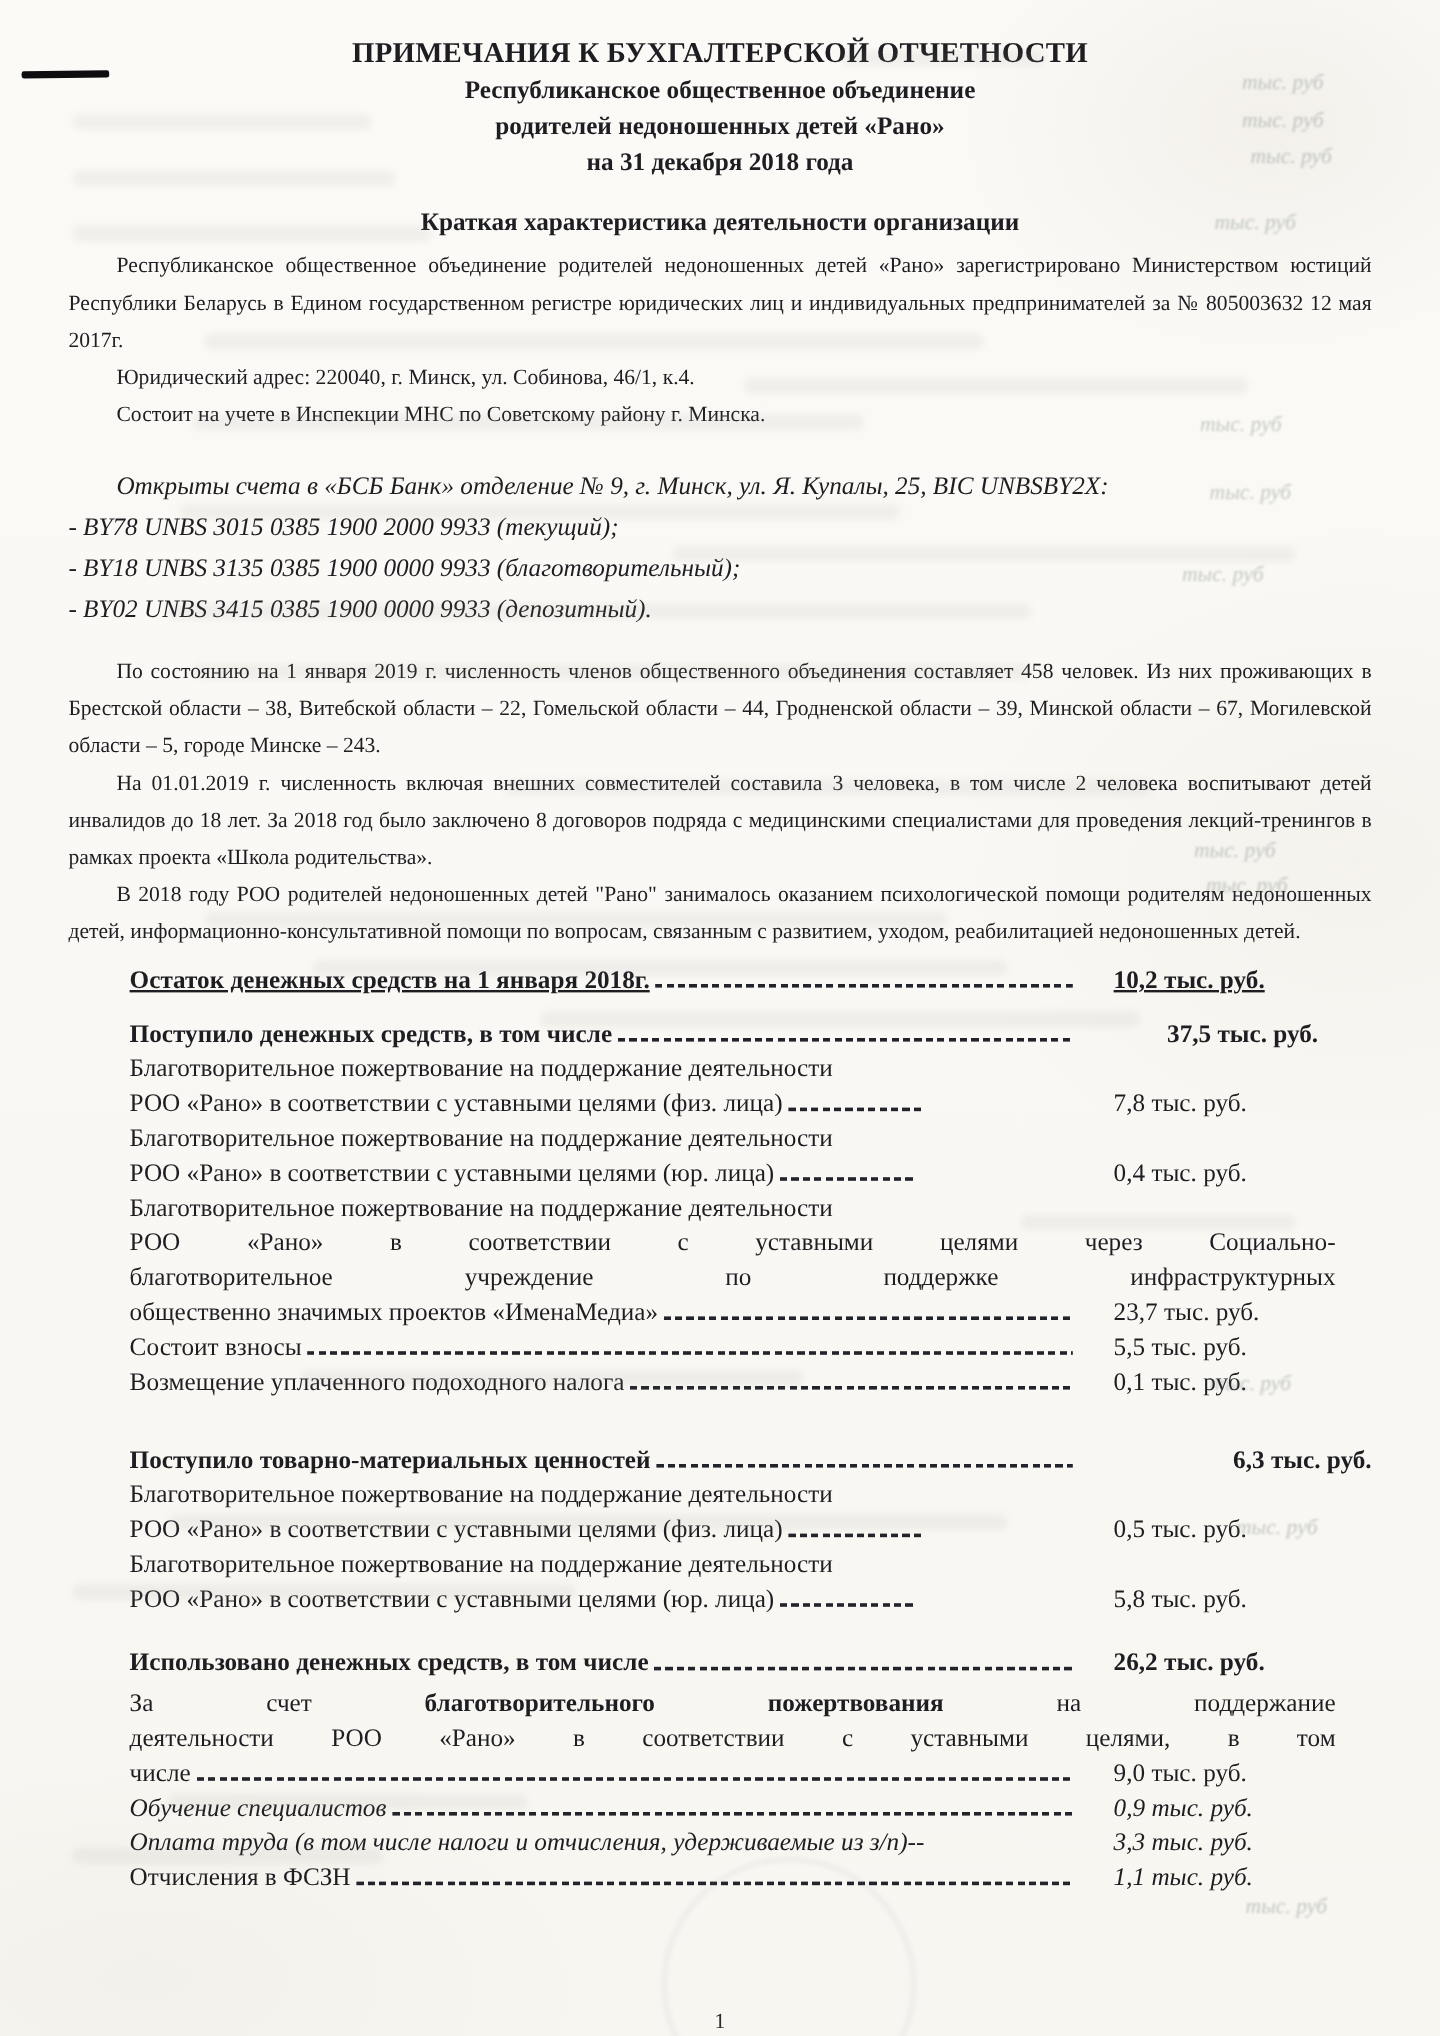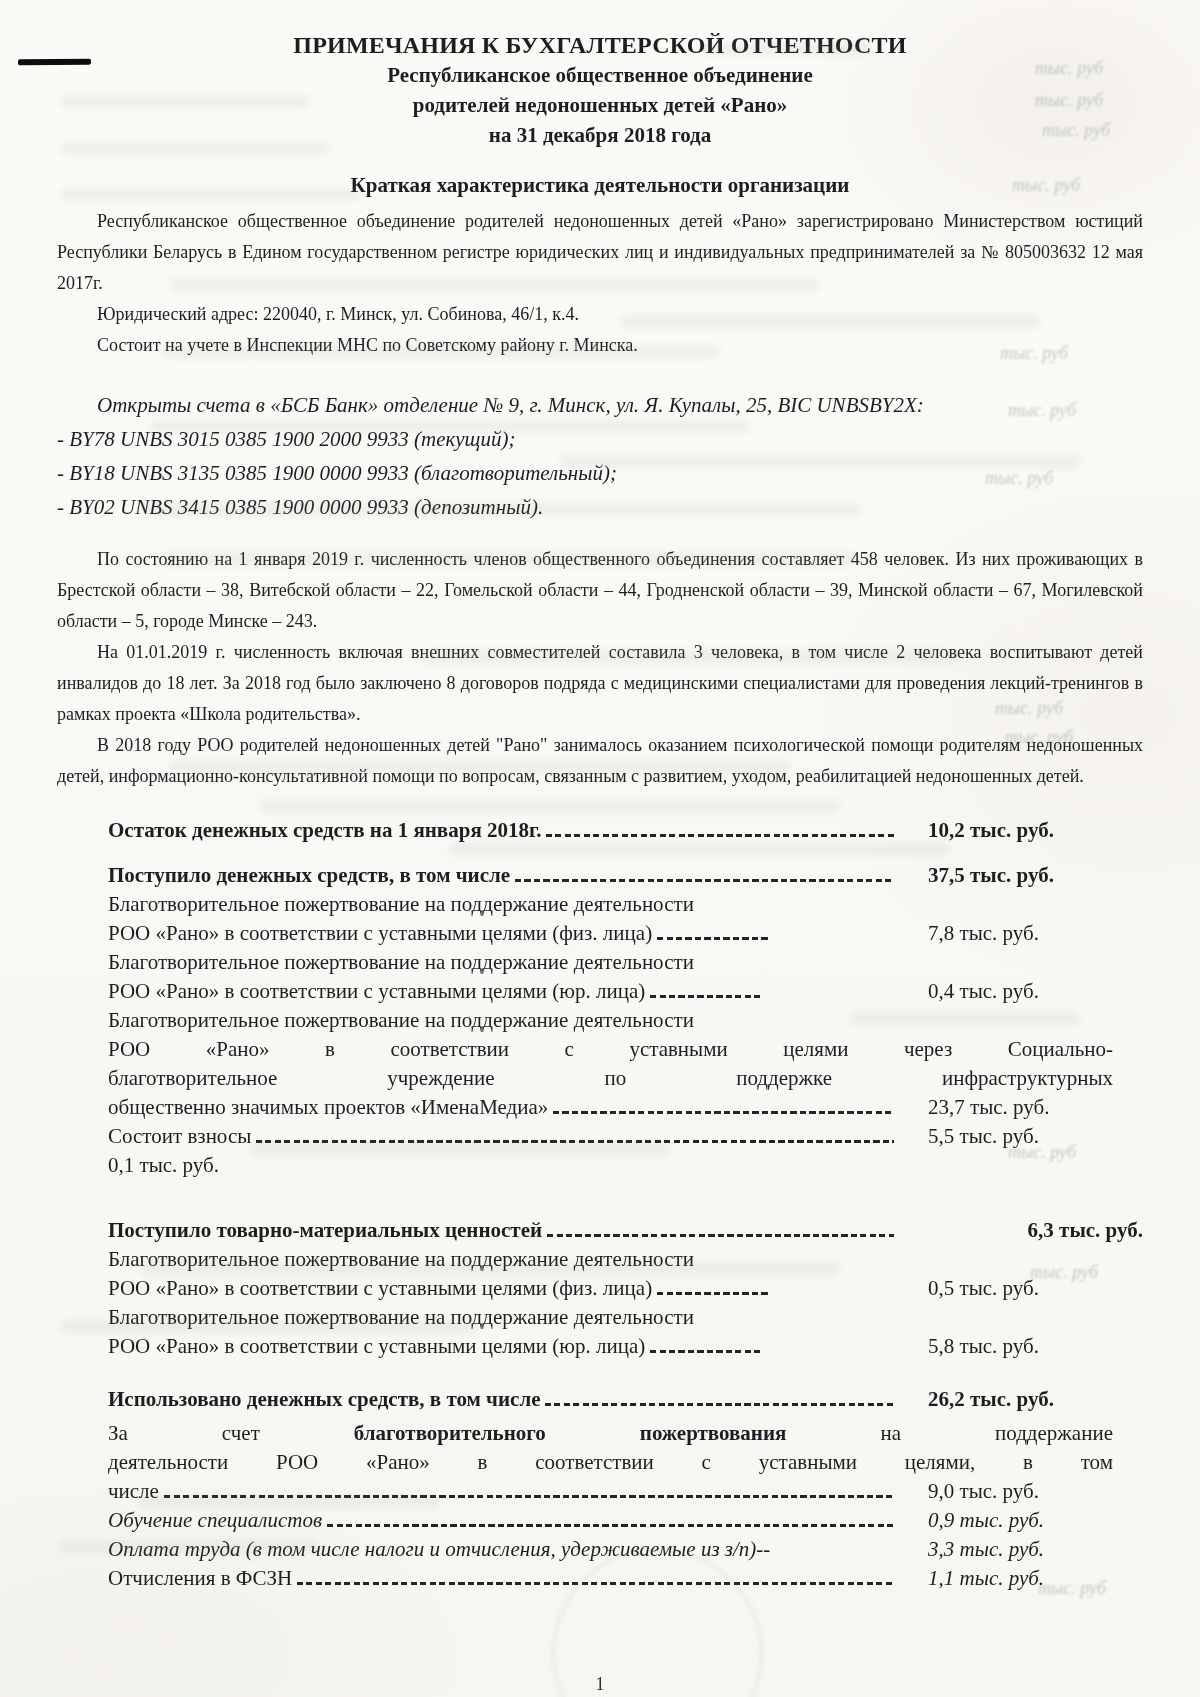--- a/index.html
+++ b/index.html
@@ -70,33 +70,33 @@
           <div>- BY02 UNBS 3415 0385 1900 0000 9933 (депозитный).</div>
         </div>
     </div>
 
     <div class="gap-m"></div>
     <p class="body indent">По состоянию на 1 января 2019 г. численность членов общественного объединения составляет 458 человек. Из них проживающих в Брестской области – 38, Витебской области – 22, Гомельской области – 44, Гродненской области – 39, Минской области – 67, Могилевской области – 5, городе Минске – 243.</p>
     <p class="body indent">На 01.01.2019 г. численность включая внешних совместителей составила 3 человека, в том числе 2 человека воспитывают детей инвалидов до 18 лет. За 2018 год было заключено 8 договоров подряда с медицинскими специалистами для проведения лекций-тренингов в рамках проекта «Школа родительства».</p>
     <p class="body indent">В 2018 году РОО родителей недоношенных детей "Рано" занималось оказанием психологической помощи родителям недоношенных детей, информационно-консультативной помощи по вопросам, связанным с развитием, уходом, реабилитацией недоношенных детей.</p>
 
     <div class="fin">
-        <div class="frow" style="margin-top: 24px;">
+        <div class="frow" style="margin-top: 10px; text-decoration: underline;">
           <div class="fmain">
             <span style="font-weight: bold;">Остаток денежных средств на 1 января 2018г.</span>
             <span class="leader full"></span>
           </div>
           <div class="fvalue" style="font-weight: bold;">10,2 тыс. руб.</div>
         </div>
         <div class="frow" style="margin-top: 16px;">
           <div class="fmain">
             <span style="font-weight: bold;">Поступило денежных средств, в том числе</span>
             <span class="leader full"></span>
           </div>
-          <div class="fvalue" style="font-weight: bold;">37,5 тыс. руб.</div>
+          <div class="fvalue" style="font-weight: bold; text-align: center;">37,5 тыс. руб.</div>
         </div>
         <div class="frow">
           <div class="fmain">
             <span>Благотворительное пожертвование на поддержание деятельности</span>
           </div>
         </div>
         <div class="frow">
           <div class="fmain">
             <span>РОО «Рано» в соответствии с уставными целями (физ. лица)</span>
             <span class="leader short"></span>
@@ -134,20 +134,24 @@
           <div class="fvalue">23,7 тыс. руб.</div>
         </div>
         <div class="frow">
           <div class="fmain">
             <span>Состоит взносы</span>
             <span class="leader full"></span>
           </div>
           <div class="fvalue">5,5 тыс. руб.</div>
         </div>
         <div class="frow">
+          <div class="fmain">
+            <span>Возмещение уплаченного подоходного налога </span>
+            <span class="leader full"></span>
+          </div>
           <div class="fvalue">0,1 тыс. руб.</div>
         </div>
         <div class="frow" style="margin-top: 36px; text-align: right;">
           <div class="fmain">
             <span style="font-weight: bold;">Поступило товарно-материальных ценностей</span>
             <span class="leader full"></span>
           </div>
           <div class="fvalue" style="font-weight: bold;">6,3 тыс. руб.</div>
         </div>
         <div class="frow">

